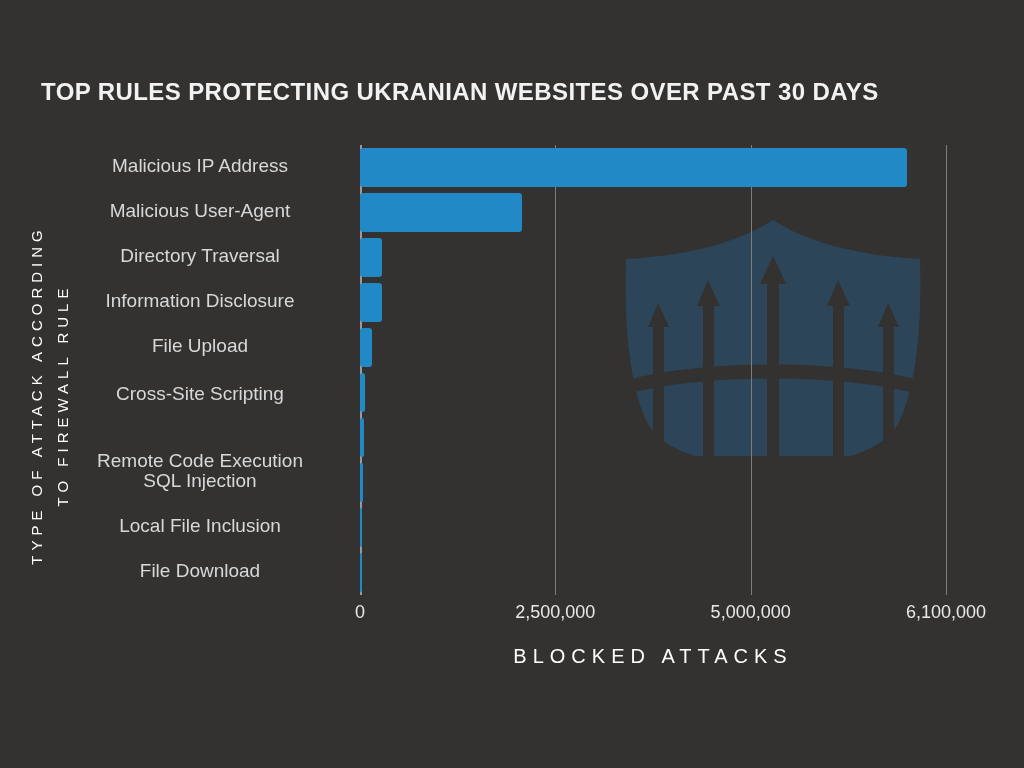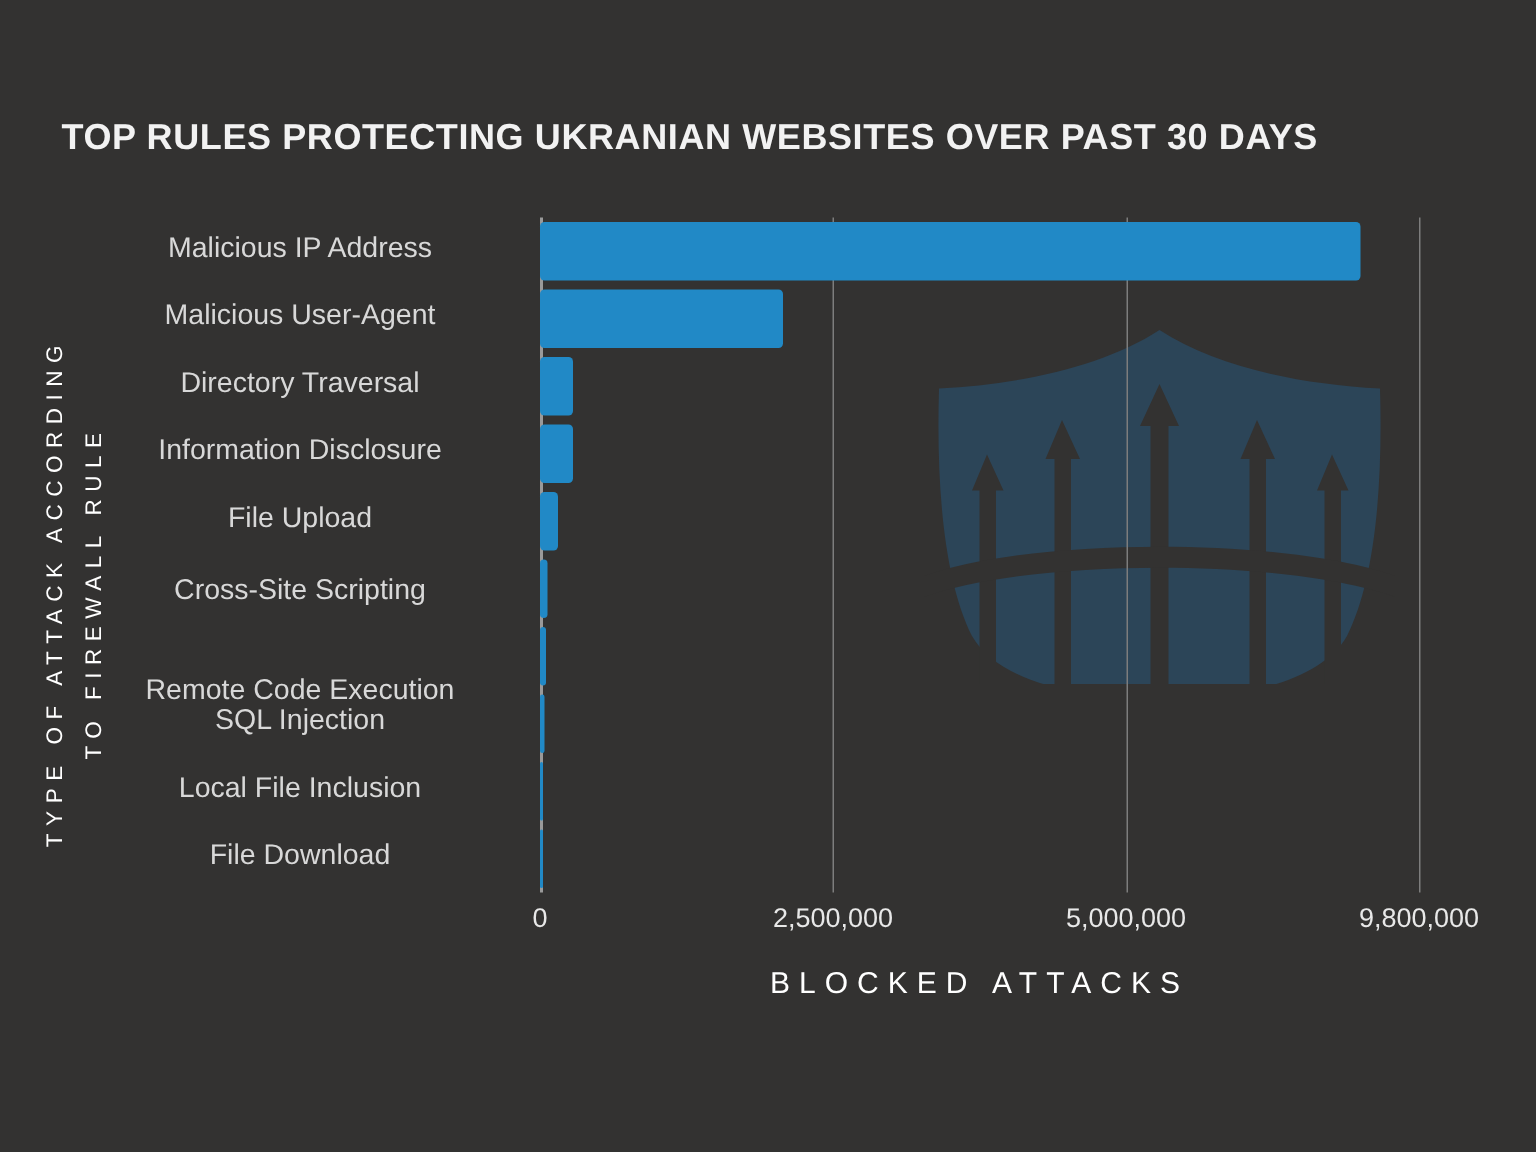--- a/index.html
+++ b/index.html
@@ -215,18 +215,18 @@
         <div class="bar-row" style="top: 408px;">
           <div class="bar" title="File Download: 25,000" style="width: 2px; background: rgb(33, 137, 198);"></div>
         </div>
       </div>
   </div>
 
   <div id="xticks">
       <div class="xtick" style="left: 360px;">0</div>
       <div class="xtick" style="left: 555.333px;">2,500,000</div>
       <div class="xtick" style="left: 750.667px;">5,000,000</div>
-      <div class="xtick" style="left: 946px;">9,800,000</div>
+      <div class="xtick" style="left: 946px;">6,100,000</div>
     </div>
 
   <div class="xlabel">BLOCKED ATTACKS</div>
 
 </div>
 
 </body></html>

